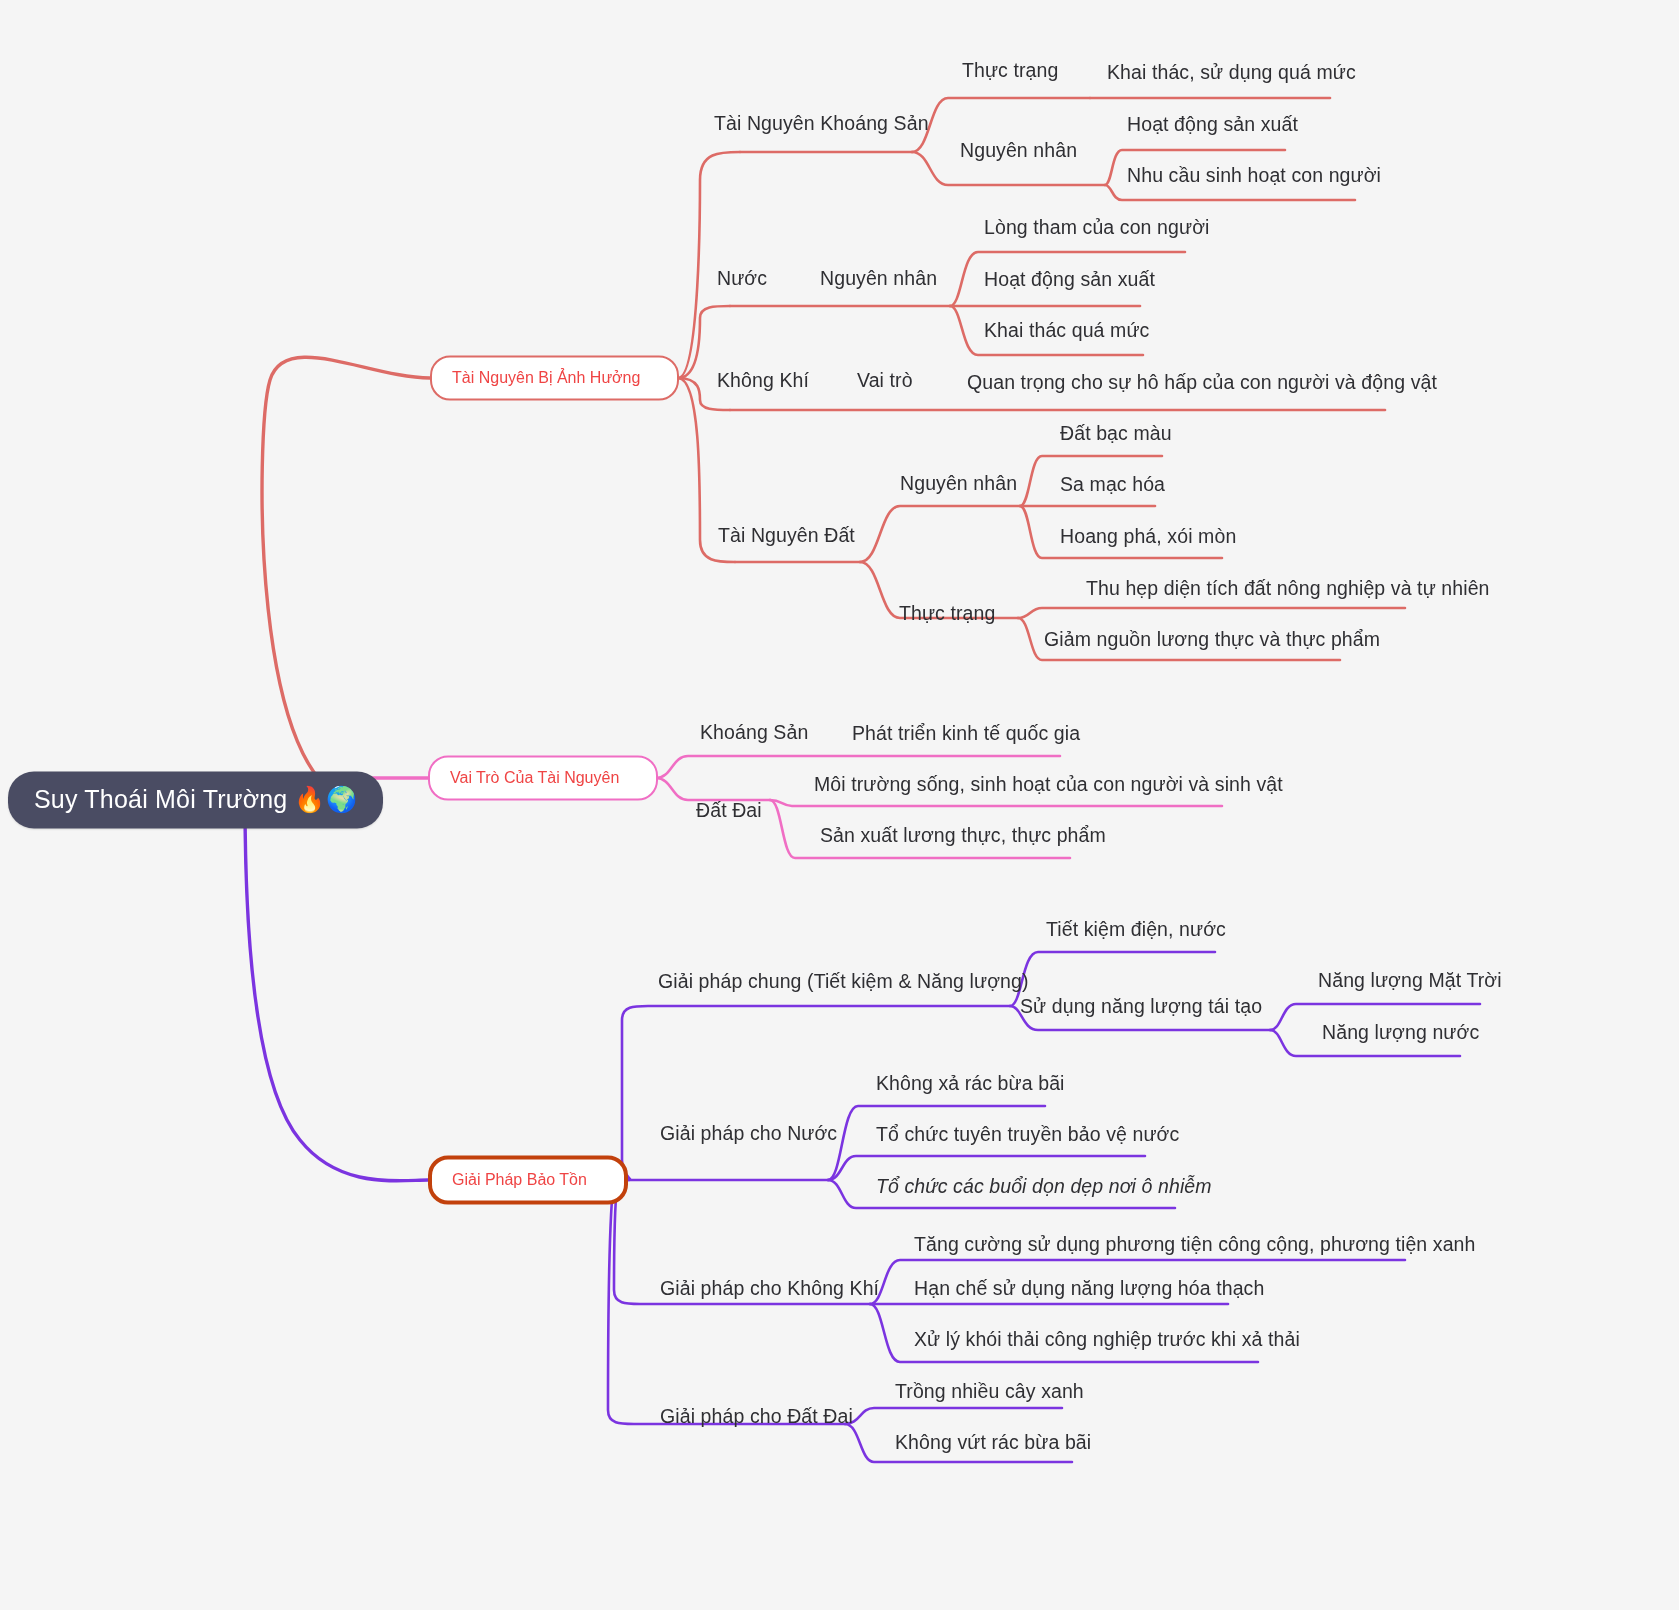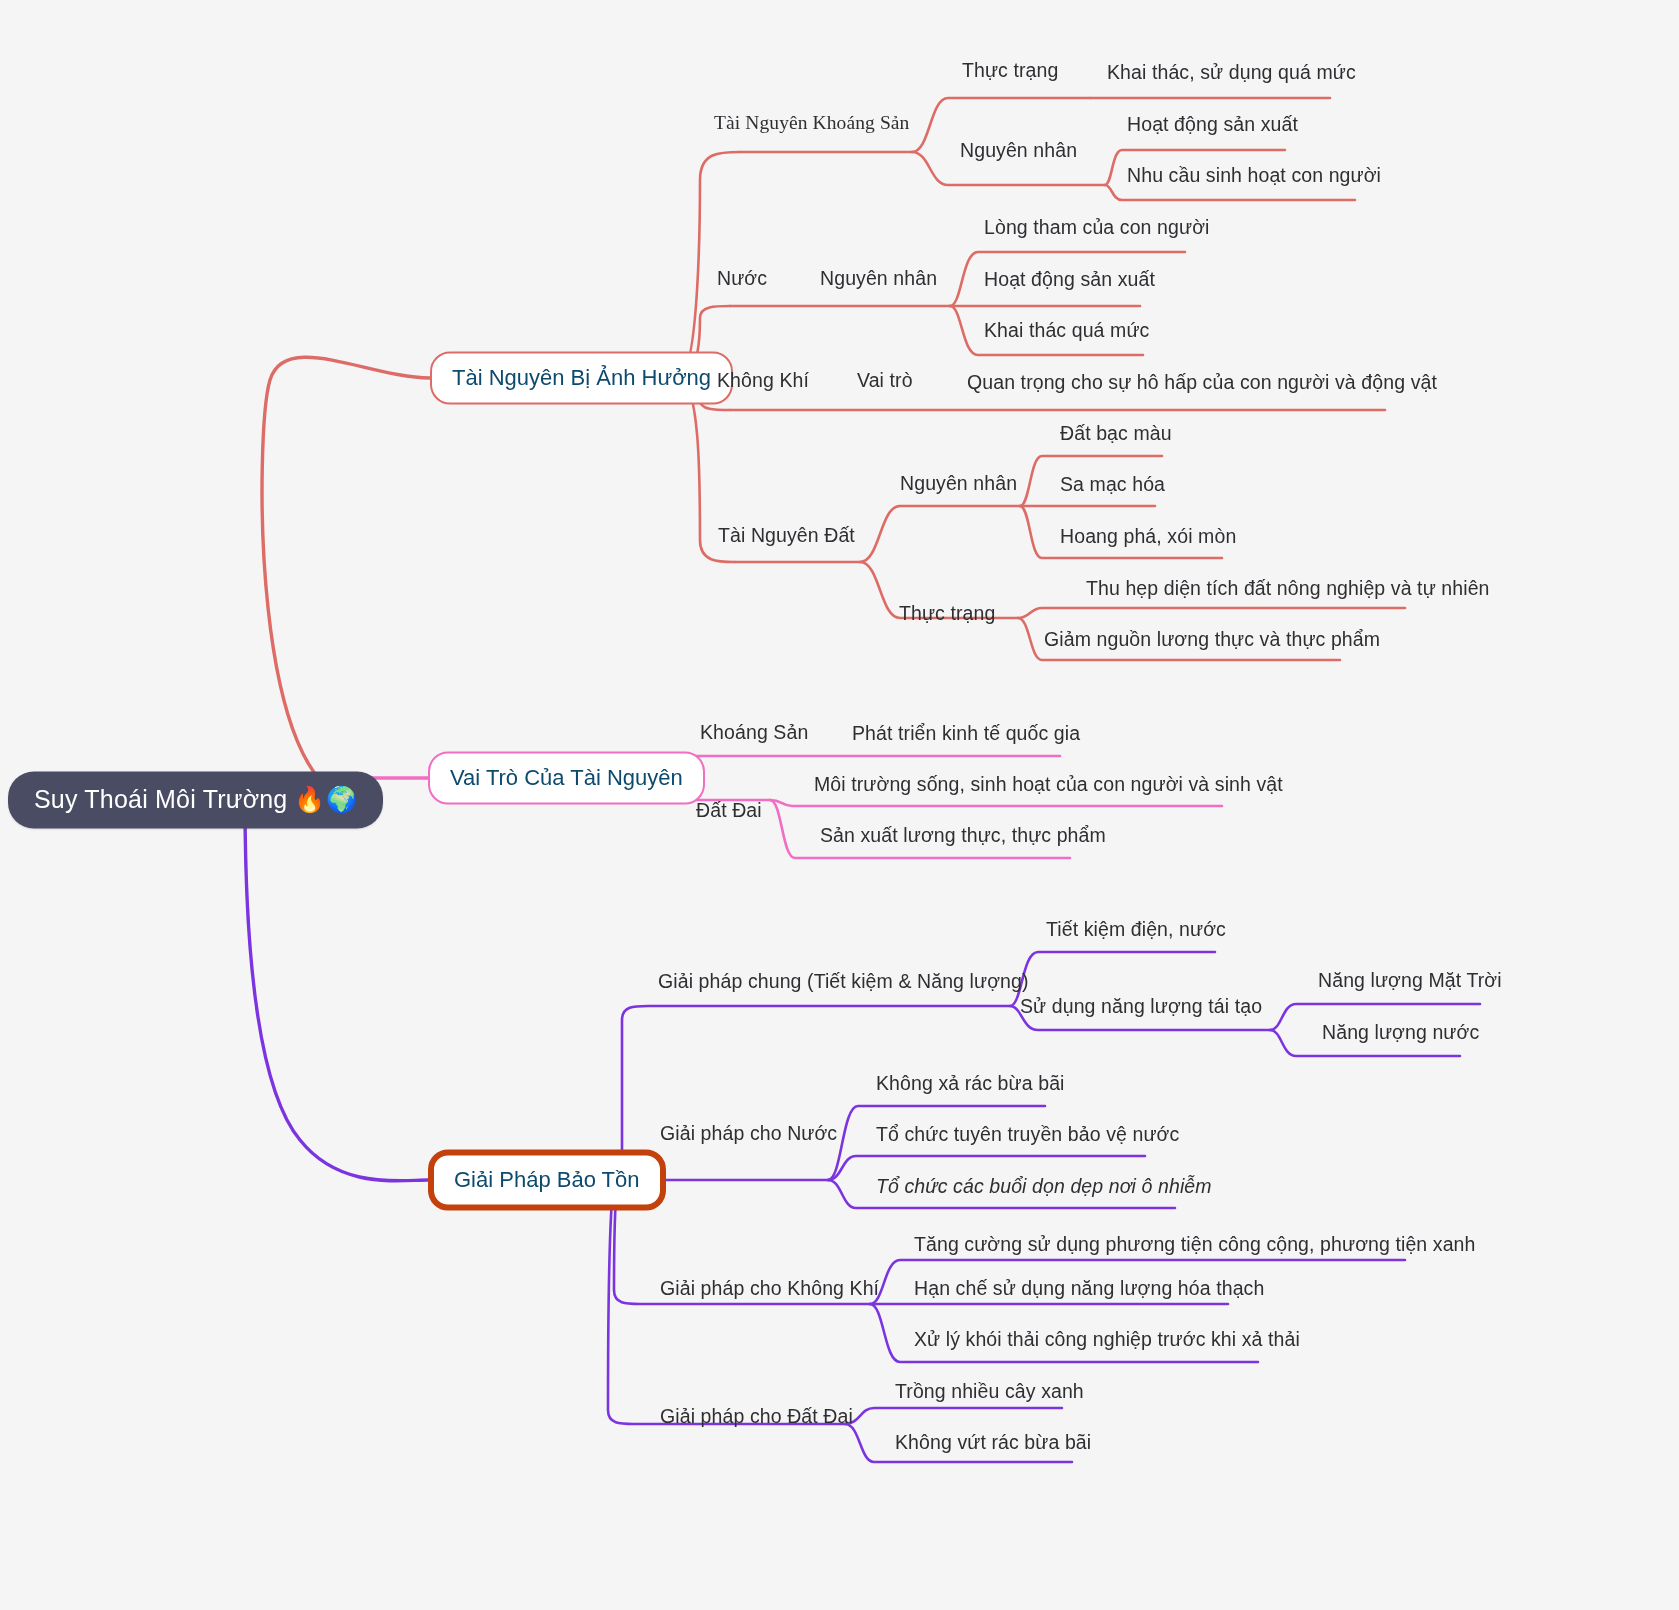--- a/index.html
+++ b/index.html
@@ -50,29 +50,29 @@
     font-size: 25px;
     letter-spacing: 0.2px;
     white-space: nowrap;
     box-shadow: 0 1px 2px rgba(0,0,0,0.12);
   }
   .branch-node {
     position: absolute;
     transform: translateY(-50%);
     background: #ffffff;
     border-radius: 20px;
-    padding: 11px 20px 12px 20px;
-    font-size: 22px;
-    color: #0c4a6e;
+    padding: 11px 37px 12px 20px;
+    font-size: 16px;
+    color: #ef4444;
     white-space: nowrap;
     box-sizing: border-box;
   }
   .branch-node.red   { border: 2px solid #dd6b66; }
   .branch-node.pink  { border: 2px solid #f06ec4; }
-  .branch-node.purple{ border: 6px solid #c2410c; }
+  .branch-node.purple{ border: 4px solid #c2410c; }
 </style>
 </head>
 <body>
 
 <div id="mindmap-canvas">
 
   <svg class="edges" viewBox="0 0 1679 1610" xmlns="http://www.w3.org/2000/svg">
     <g fill="none" stroke-width="2.6" stroke-linecap="round">
 
       <path d="M 360 800 C 250 800 255 430 270 380 C 285 330 370 378 430 378" stroke="#dd6b66" stroke-width="3.4"></path>
@@ -141,21 +141,21 @@
 
       <path d="M 845 1424 C 860 1424 860 1408 874 1408 L 1062 1408" stroke="#7b34e0"></path>
       <path d="M 845 1424 C 860 1424 860 1462 874 1462 L 1072 1462" stroke="#7b34e0"></path>
     </g>
   </svg>
 
   <div class="root-node" style="left:8px; top:800px;">Suy Thoái Môi Trường 🔥🌍</div>
 
   <div class="branch-node red" style="left:430px; top:378px;">Tài Nguyên Bị Ảnh Hưởng</div>
 
-  <div class="node lvl1" style="left:712px; top:123px;font-family:Liberation Serif, serif;">Tài Nguyên Khoáng Sản</div>
+  <div class="node lvl1" style="left:712px; top:123px;">Tài Nguyên Khoáng Sản</div>
   <div class="node lvl2" style="left:960px; top:70px;">Thực trạng</div>
   <div class="node lvl3" style="left:1105px; top:72px;">Khai thác, sử dụng quá mức</div>
   <div class="node lvl2" style="left:958px; top:150px;">Nguyên nhân</div>
   <div class="node lvl3" style="left:1125px; top:124px;">Hoạt động sản xuất</div>
   <div class="node lvl3" style="left:1125px; top:175px;">Nhu cầu sinh hoạt con người</div>
 
   <div class="node lvl1" style="left:715px; top:278px;">Nước</div>
   <div class="node lvl2" style="left:818px; top:278px;">Nguyên nhân</div>
   <div class="node lvl3" style="left:982px; top:227px;">Lòng tham của con người</div>
   <div class="node lvl3" style="left:982px; top:279px;">Hoạt động sản xuất</div>

